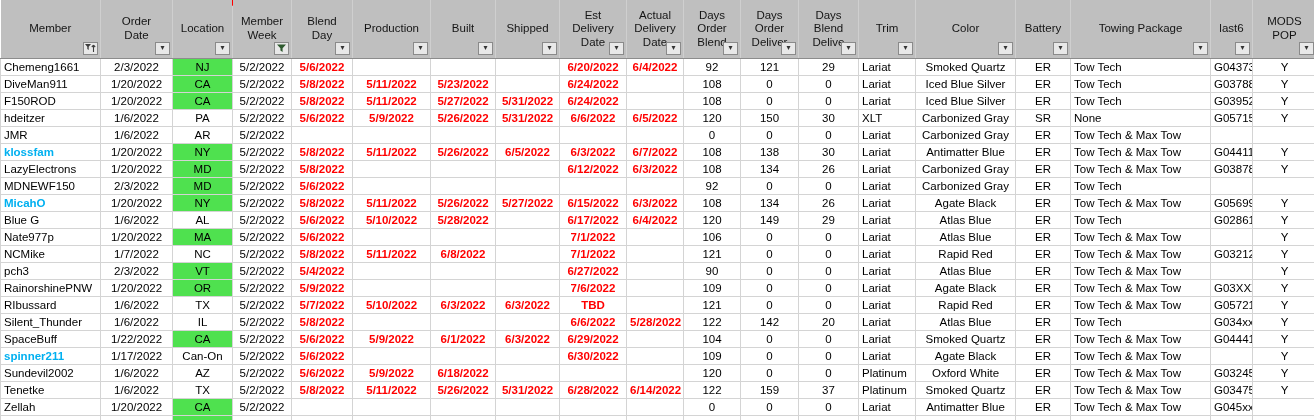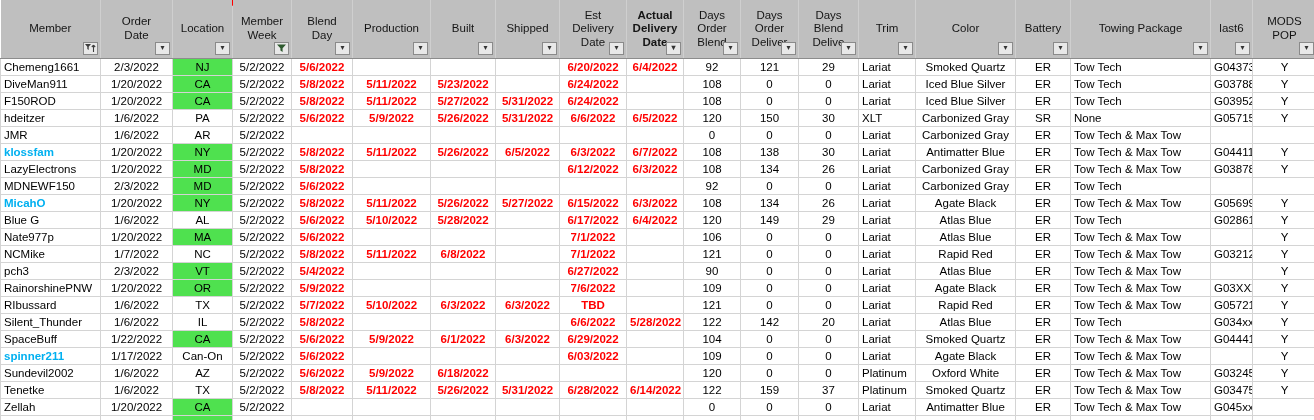--- a/index.html
+++ b/index.html
@@ -119,21 +119,21 @@
           <span class="filter-btn">▾</span>
         </th>
         <th style="width: 67px;">
           <div class="th-label">
             <div>Est</div>
             <div>Delivery</div>
             <div>Date</div>
           </div>
           <span class="filter-btn">▾</span>
         </th>
-        <th style="width: 57px; font-weight: bold;">
+        <th style="width: 57px;">
           <div class="th-label">
             <div>Actual</div>
             <div>Delivery</div>
             <div>Date</div>
           </div>
           <span class="filter-btn">▾</span>
         </th>
         <th style="width: 57px;">
           <div class="th-label">
             <div>Days</div>
@@ -557,21 +557,21 @@
       </tr>
       <tr>
         <td class="al link">spinner211</td>
         <td class="ac">1/17/2022</td>
         <td class="ac">Can-On</td>
         <td class="ac">5/2/2022</td>
         <td class="ac red">5/6/2022</td>
         <td class="ac"></td>
         <td class="ac"></td>
         <td class="ac"></td>
-        <td class="ac red">6/03/2022</td>
+        <td class="ac red">6/30/2022</td>
         <td class="ac"></td>
         <td class="ac">109</td>
         <td class="ac">0</td>
         <td class="ac">0</td>
         <td class="al">Lariat</td>
         <td class="ac">Agate Black</td>
         <td class="ac">ER</td>
         <td class="al">Tow Tech &amp; Max Tow</td>
         <td class="ac"></td>
         <td class="ac">Y</td>

